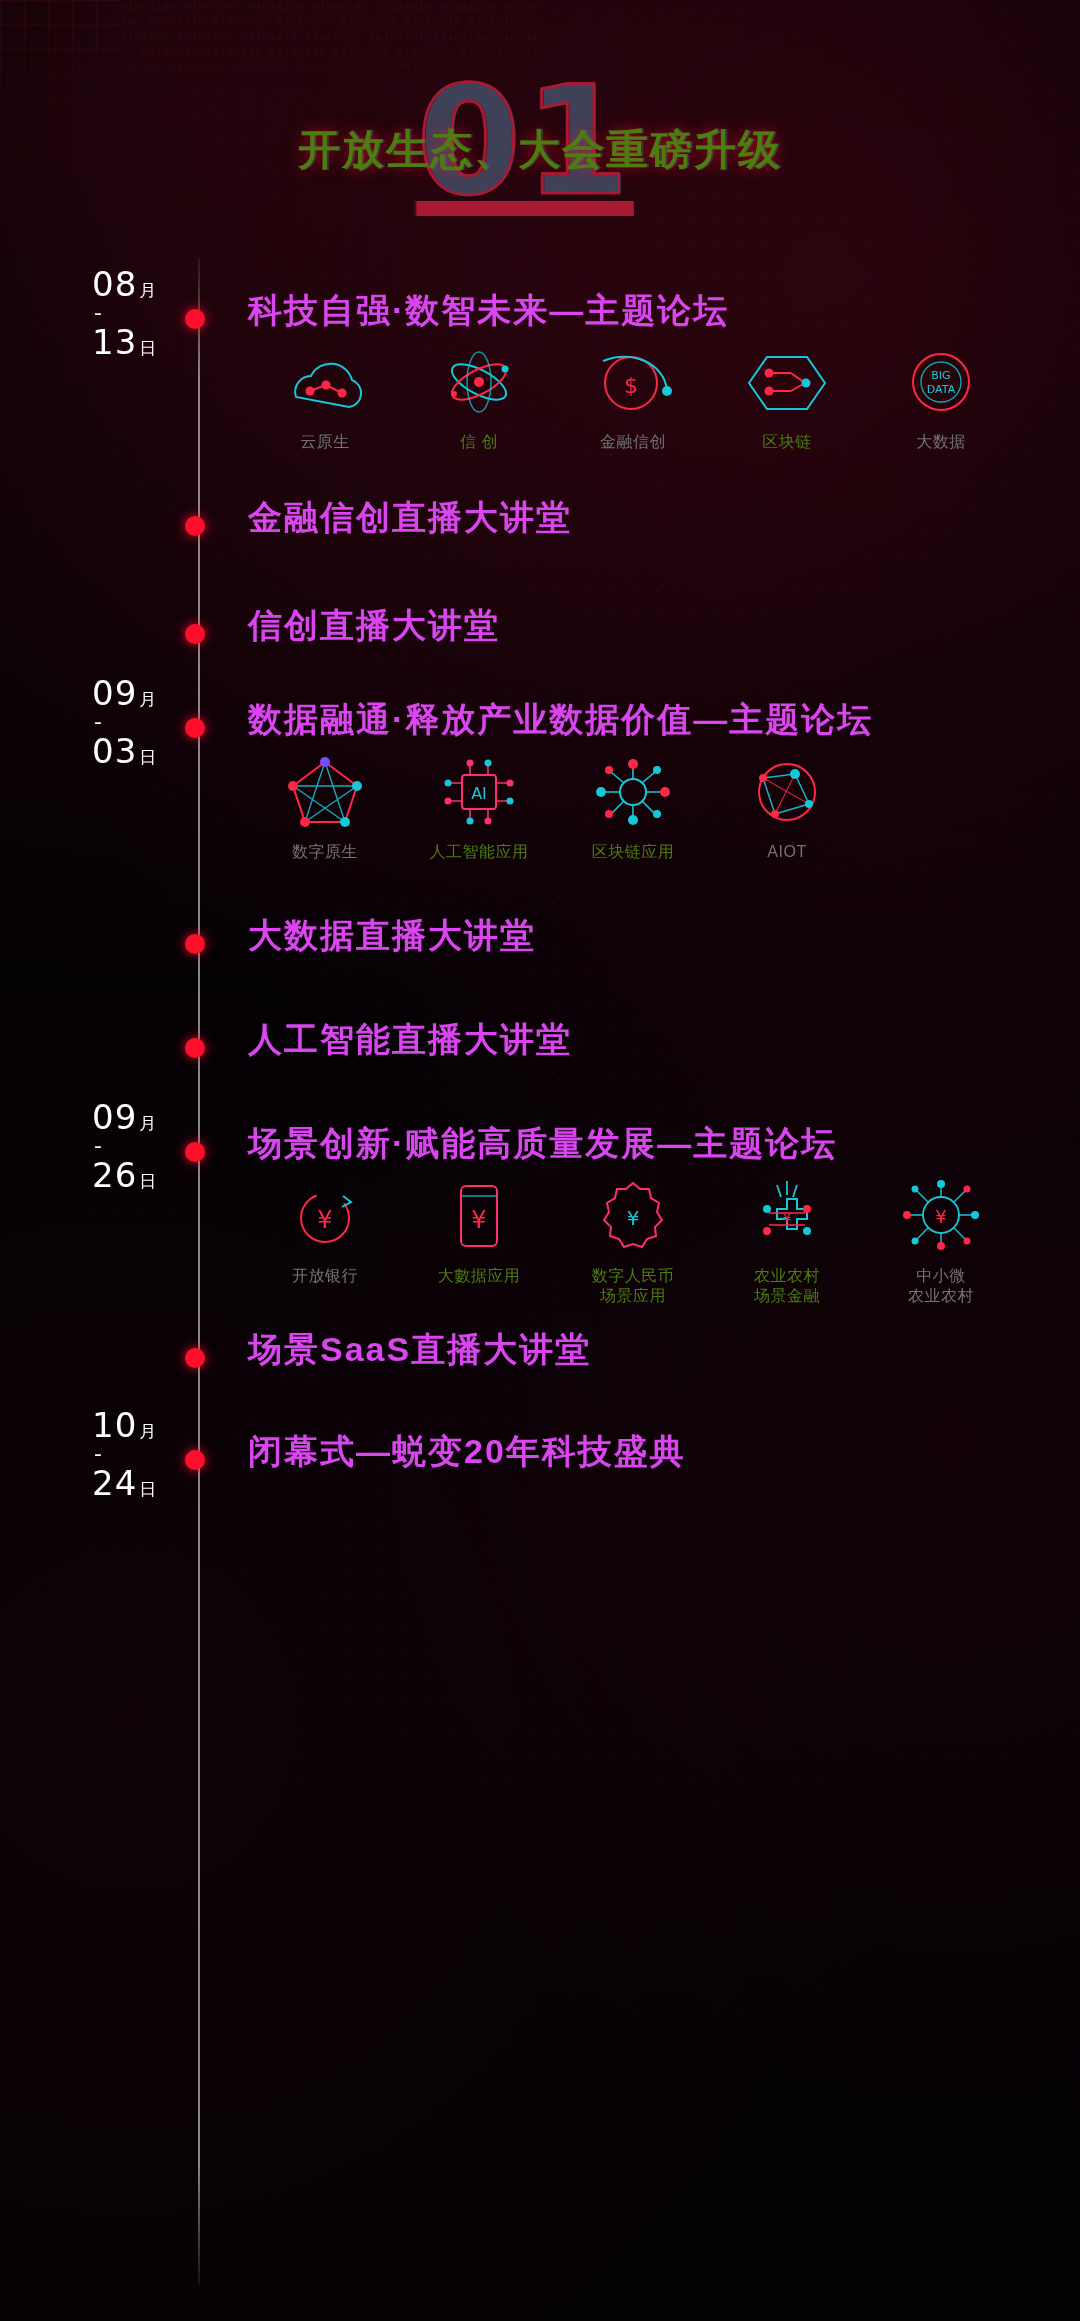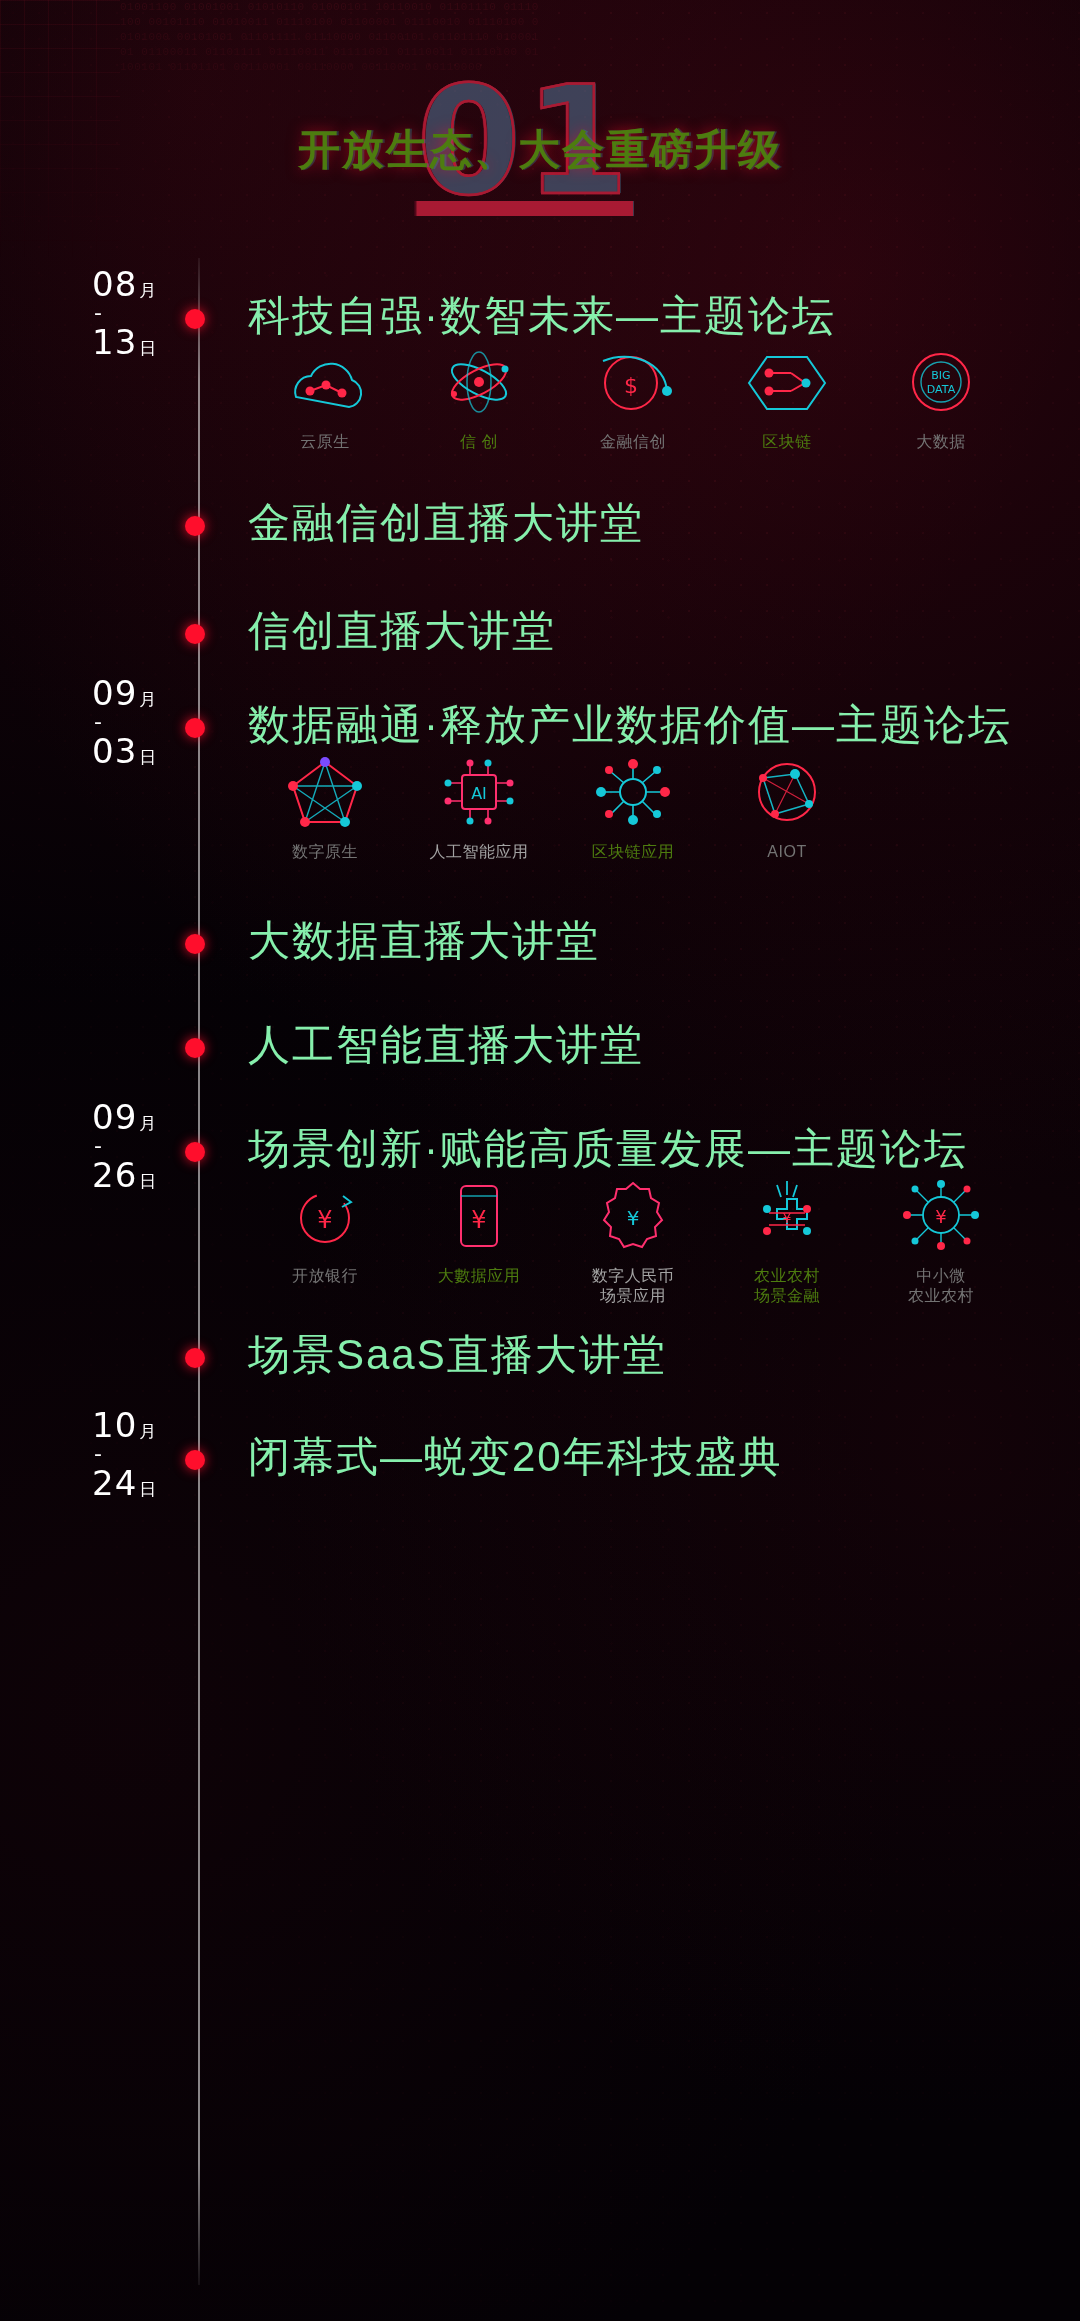--- a/index.html
+++ b/index.html
@@ -152,24 +152,24 @@
   .date .d-dash {
     display: block;
     font-size: 22px;
     line-height: 18px;
     margin: 3px 0 3px 2px;
     color: #fff;
   }
   .row-title {
     position: absolute;
     left: 248px;
-    font-size: 42px;
-    font-weight: 400;
+    font-size: 34px;
+    font-weight: 700;
     letter-spacing: 2px;
-    color: #86efac;
+    color: #d946ef;
     white-space: nowrap;
   }
 
   
   .icons {
     position: absolute;
     left: 248px;
     display: flex;
     gap: 0;
   }
@@ -185,21 +185,21 @@
   }
   .icon-label {
     margin-top: 10px;
     font-size: 16px;
     line-height: 20px;
     letter-spacing: .5px;
     color: #ff2748;
     white-space: pre-line;
   }
   .icon-label.cyan { color: #4d7c0f; }
-  .icon-label.pink { color: #a3a3a3; }
+  .icon-label.pink { color: #4d7c0f; }
   .icon-label.red  { color: #737373; }
   svg { display: block; overflow: visible; }
 </style>
 </head>
 <body>
 
 <div class="bg">
   <div class="bg-dots"></div>
   <div class="bg-grid-left"></div>
   <div class="bg-code">01001100 01001001 01010110 01000101 10110010 01101110 01110100 00101110 01010011 01110100 01100001 01110010 01110100 00101000 00101001 01101111 01110000 01100101 01101110 01000101 01100011 01101111 01110011 01111001 01110011 01110100 01100101 01101101 00110001 00110000 00110001 00110000</div>

